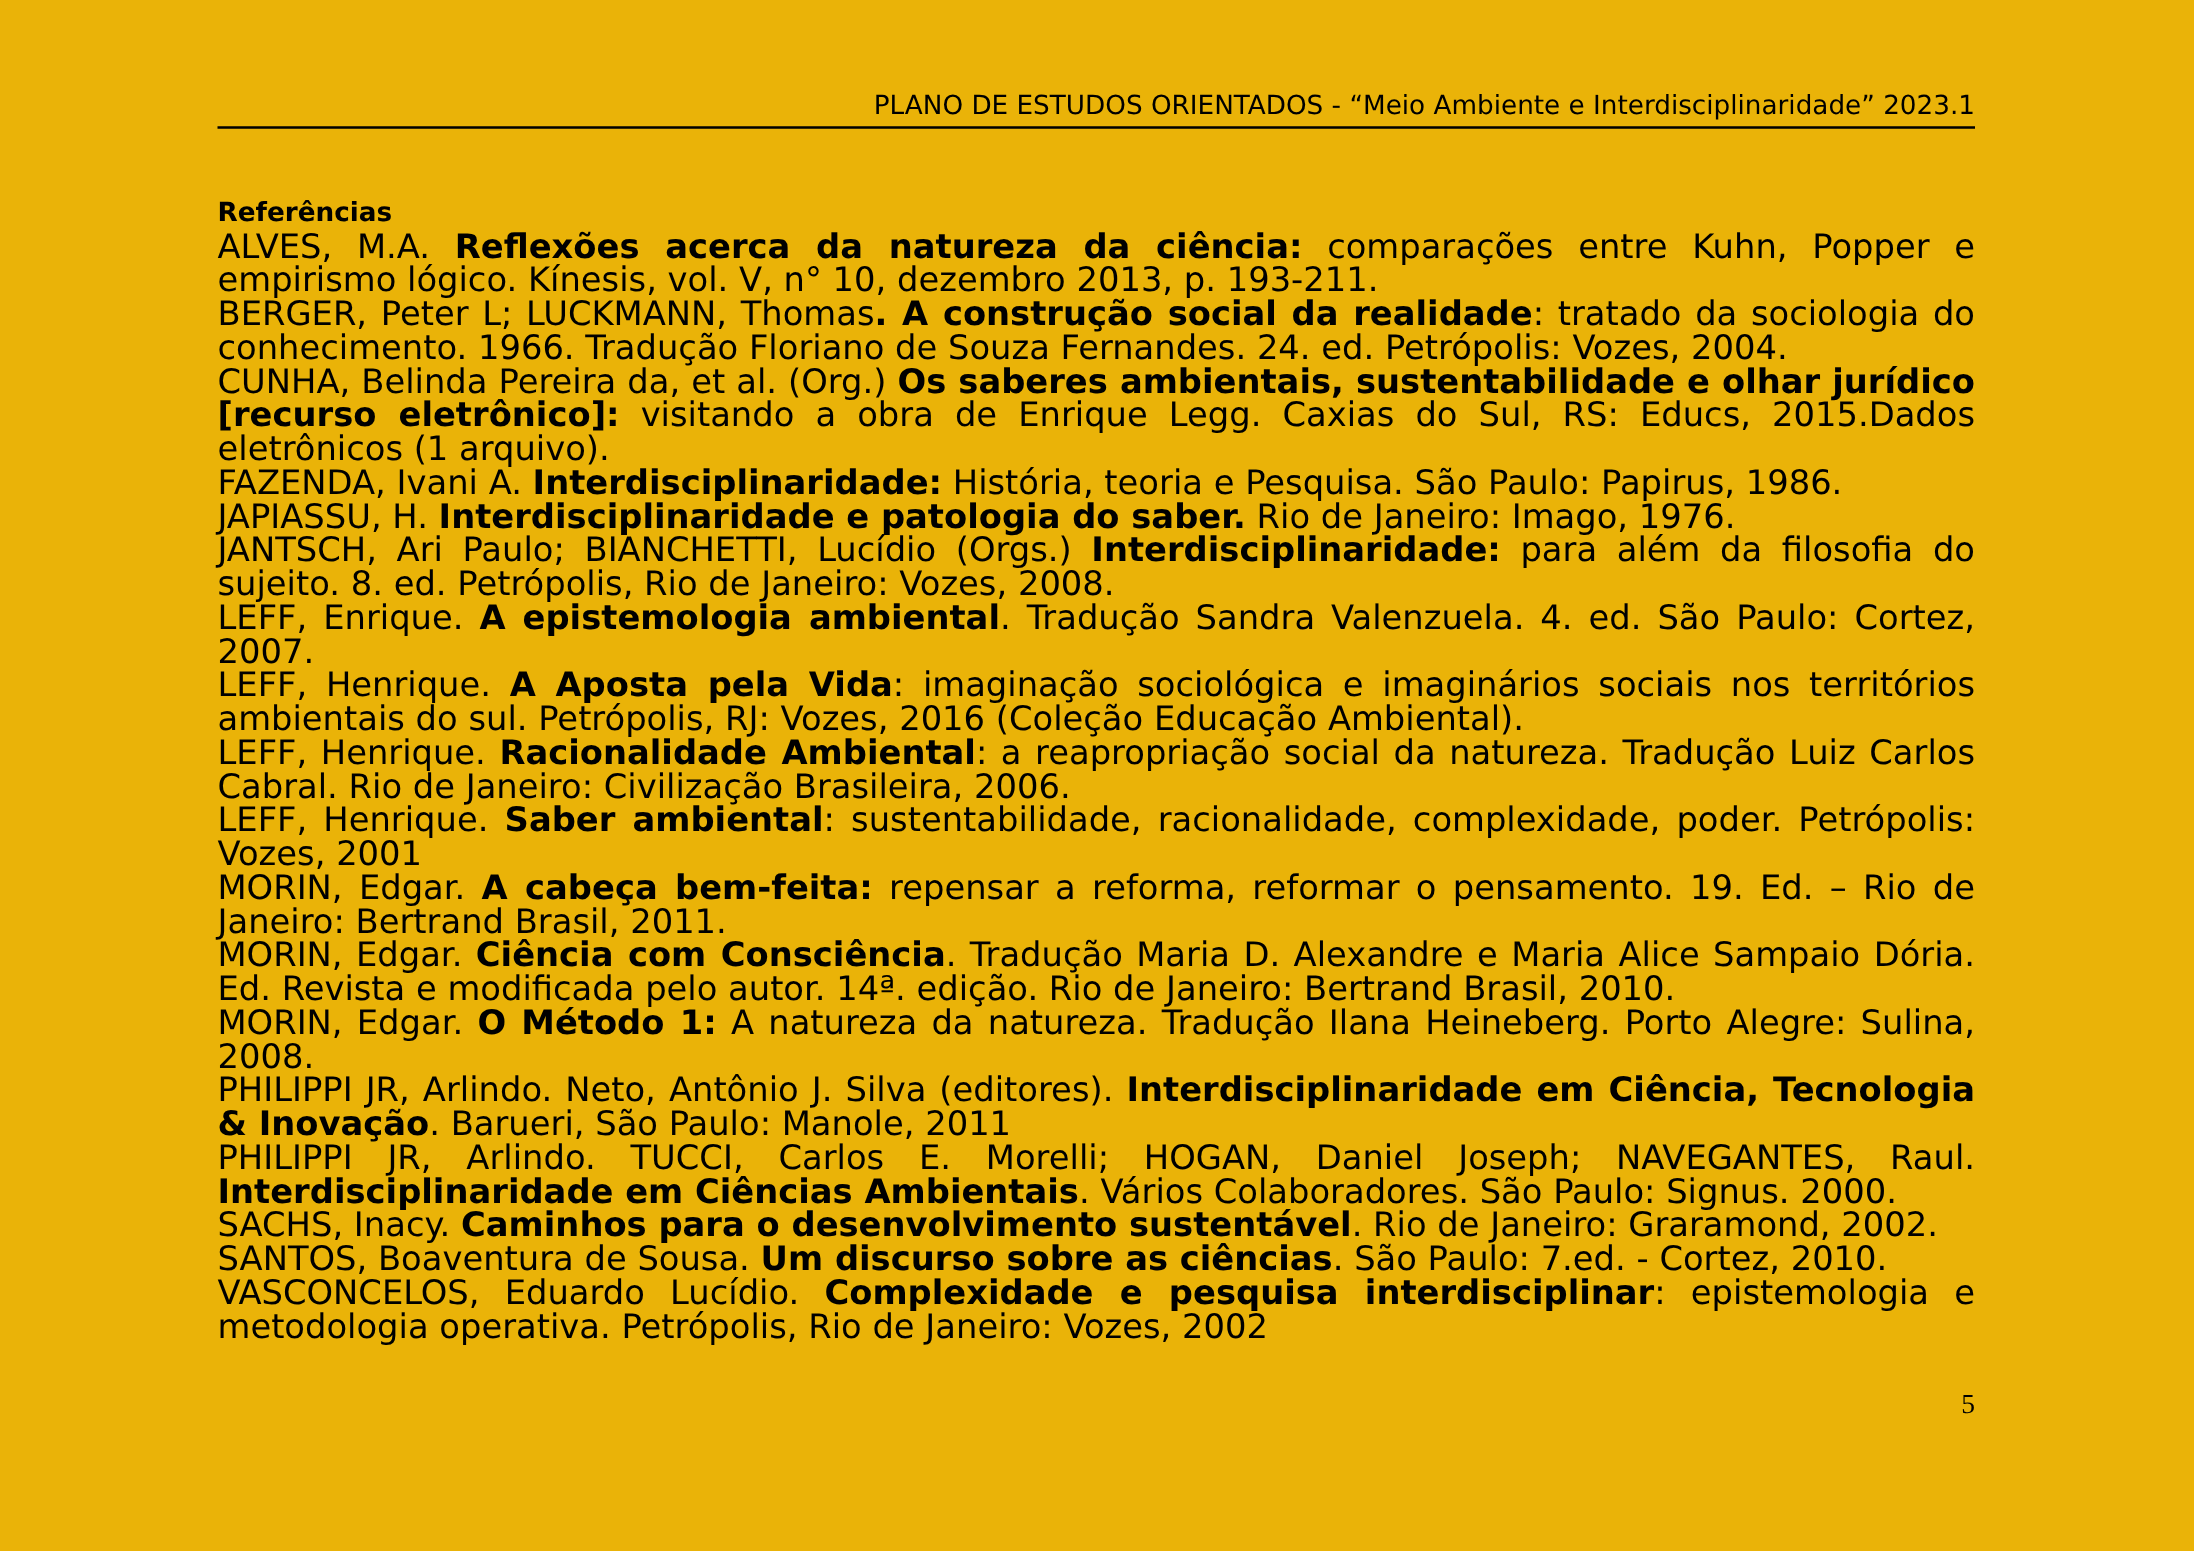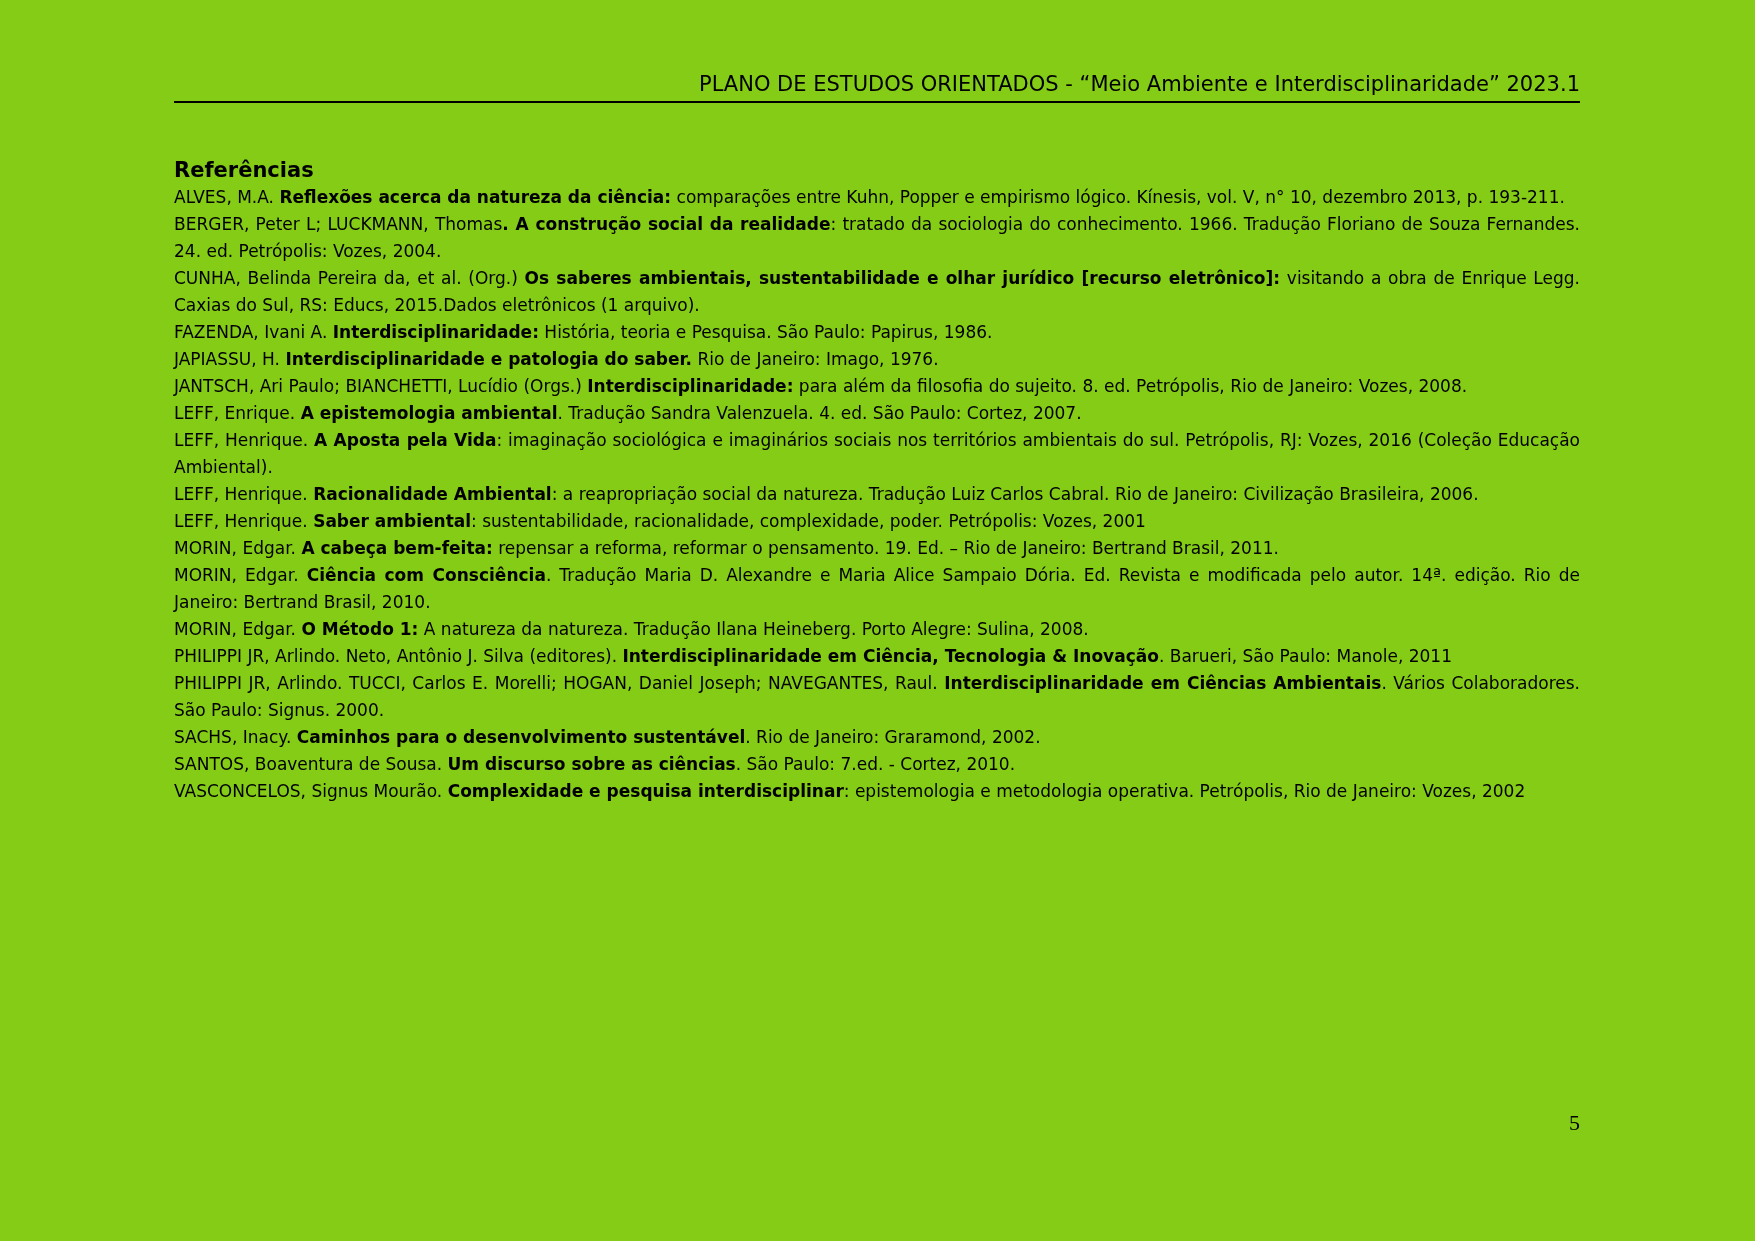--- a/index.html
+++ b/index.html
@@ -11,21 +11,21 @@
     width: 1755px;
     height: 1241px;
     position: relative;
     overflow: hidden;
     font-family: "DejaVu Sans", sans-serif;
     color: #000000;
   }
   .page {
     position: absolute;
     inset: 0;
-    background: #84cc16;
+    background: #eab308;
   }
   .doc-header {
     position: absolute;
     top: 0;
     left: 174px;
     width: 1406px;
     border-bottom: 2px solid #000000;
     padding-top: 72px;
     padding-bottom: 5px;
   }
@@ -43,21 +43,21 @@
     margin-top: 14px;
   }
   .refs-heading {
     font-size: 21px;
     line-height: 27px;
     font-weight: bold;
     margin: 0;
   }
   .reference {
     margin: 0;
-    font-size: 17px;
+    font-size: 27px;
     line-height: 27px;
     text-align: justify;
   }
   .reference b {
     font-weight: bold;
   }
   .doc-footer {
     position: absolute;
     top: 1110px;
     left: 174px;
@@ -92,21 +92,21 @@
         <p class="reference"><span>LEFF, Henrique. </span><b>A Aposta pela Vida</b><span>: imaginação sociológica e imaginários sociais nos territórios ambientais do sul. Petrópolis, RJ: Vozes, 2016 (Coleção Educação Ambiental).</span></p>
         <p class="reference"><span>LEFF, Henrique. </span><b>Racionalidade Ambiental</b><span>: a reapropriação social da natureza. Tradução Luiz Carlos Cabral. Rio de Janeiro: Civilização Brasileira, 2006.</span></p>
         <p class="reference"><span>LEFF, Henrique. </span><b>Saber ambiental</b><span>: sustentabilidade, racionalidade, complexidade, poder. Petrópolis: Vozes, 2001</span></p>
         <p class="reference"><span>MORIN, Edgar. </span><b>A cabeça bem-feita:</b><span> repensar a reforma, reformar o pensamento. 19. Ed. – Rio de Janeiro: Bertrand Brasil, 2011.</span></p>
         <p class="reference"><span>MORIN, Edgar. </span><b>Ciência com Consciência</b><span>. Tradução Maria D. Alexandre e Maria Alice Sampaio Dória. Ed. Revista e modificada pelo autor. 14ª. edição. Rio de Janeiro: Bertrand Brasil, 2010.</span></p>
         <p class="reference"><span>MORIN, Edgar. </span><b>O Método 1:</b><span> A natureza da natureza. Tradução Ilana Heineberg. Porto Alegre: Sulina, 2008.</span></p>
         <p class="reference"><span>PHILIPPI JR, Arlindo. Neto, Antônio J. Silva (editores). </span><b>Interdisciplinaridade em Ciência, Tecnologia &amp; Inovação</b><span>. Barueri, São Paulo: Manole, 2011</span></p>
         <p class="reference"><span>PHILIPPI JR, Arlindo. TUCCI, Carlos E. Morelli; HOGAN, Daniel Joseph; NAVEGANTES, Raul. </span><b>Interdisciplinaridade em Ciências Ambientais</b><span>. Vários Colaboradores. São Paulo: Signus. 2000.</span></p>
         <p class="reference"><span>SACHS, Inacy. </span><b>Caminhos para o desenvolvimento sustentável</b><span>. Rio de Janeiro: Graramond, 2002.</span></p>
         <p class="reference"><span>SANTOS, Boaventura de Sousa. </span><b>Um discurso sobre as ciências</b><span>. São Paulo: 7.ed. - Cortez, 2010.</span></p>
-        <p class="reference"><span>VASCONCELOS, Signus Mourão. </span><b>Complexidade e pesquisa interdisciplinar</b><span>: epistemologia e metodologia operativa. Petrópolis, Rio de Janeiro: Vozes, 2002</span></p>
+        <p class="reference"><span>VASCONCELOS, Eduardo Lucídio. </span><b>Complexidade e pesquisa interdisciplinar</b><span>: epistemologia e metodologia operativa. Petrópolis, Rio de Janeiro: Vozes, 2002</span></p>
       </div>
   </div>
 
   <div class="doc-footer">
     <span class="page-number">5</span>
   </div>
 
 </div>
 
 </body></html>

